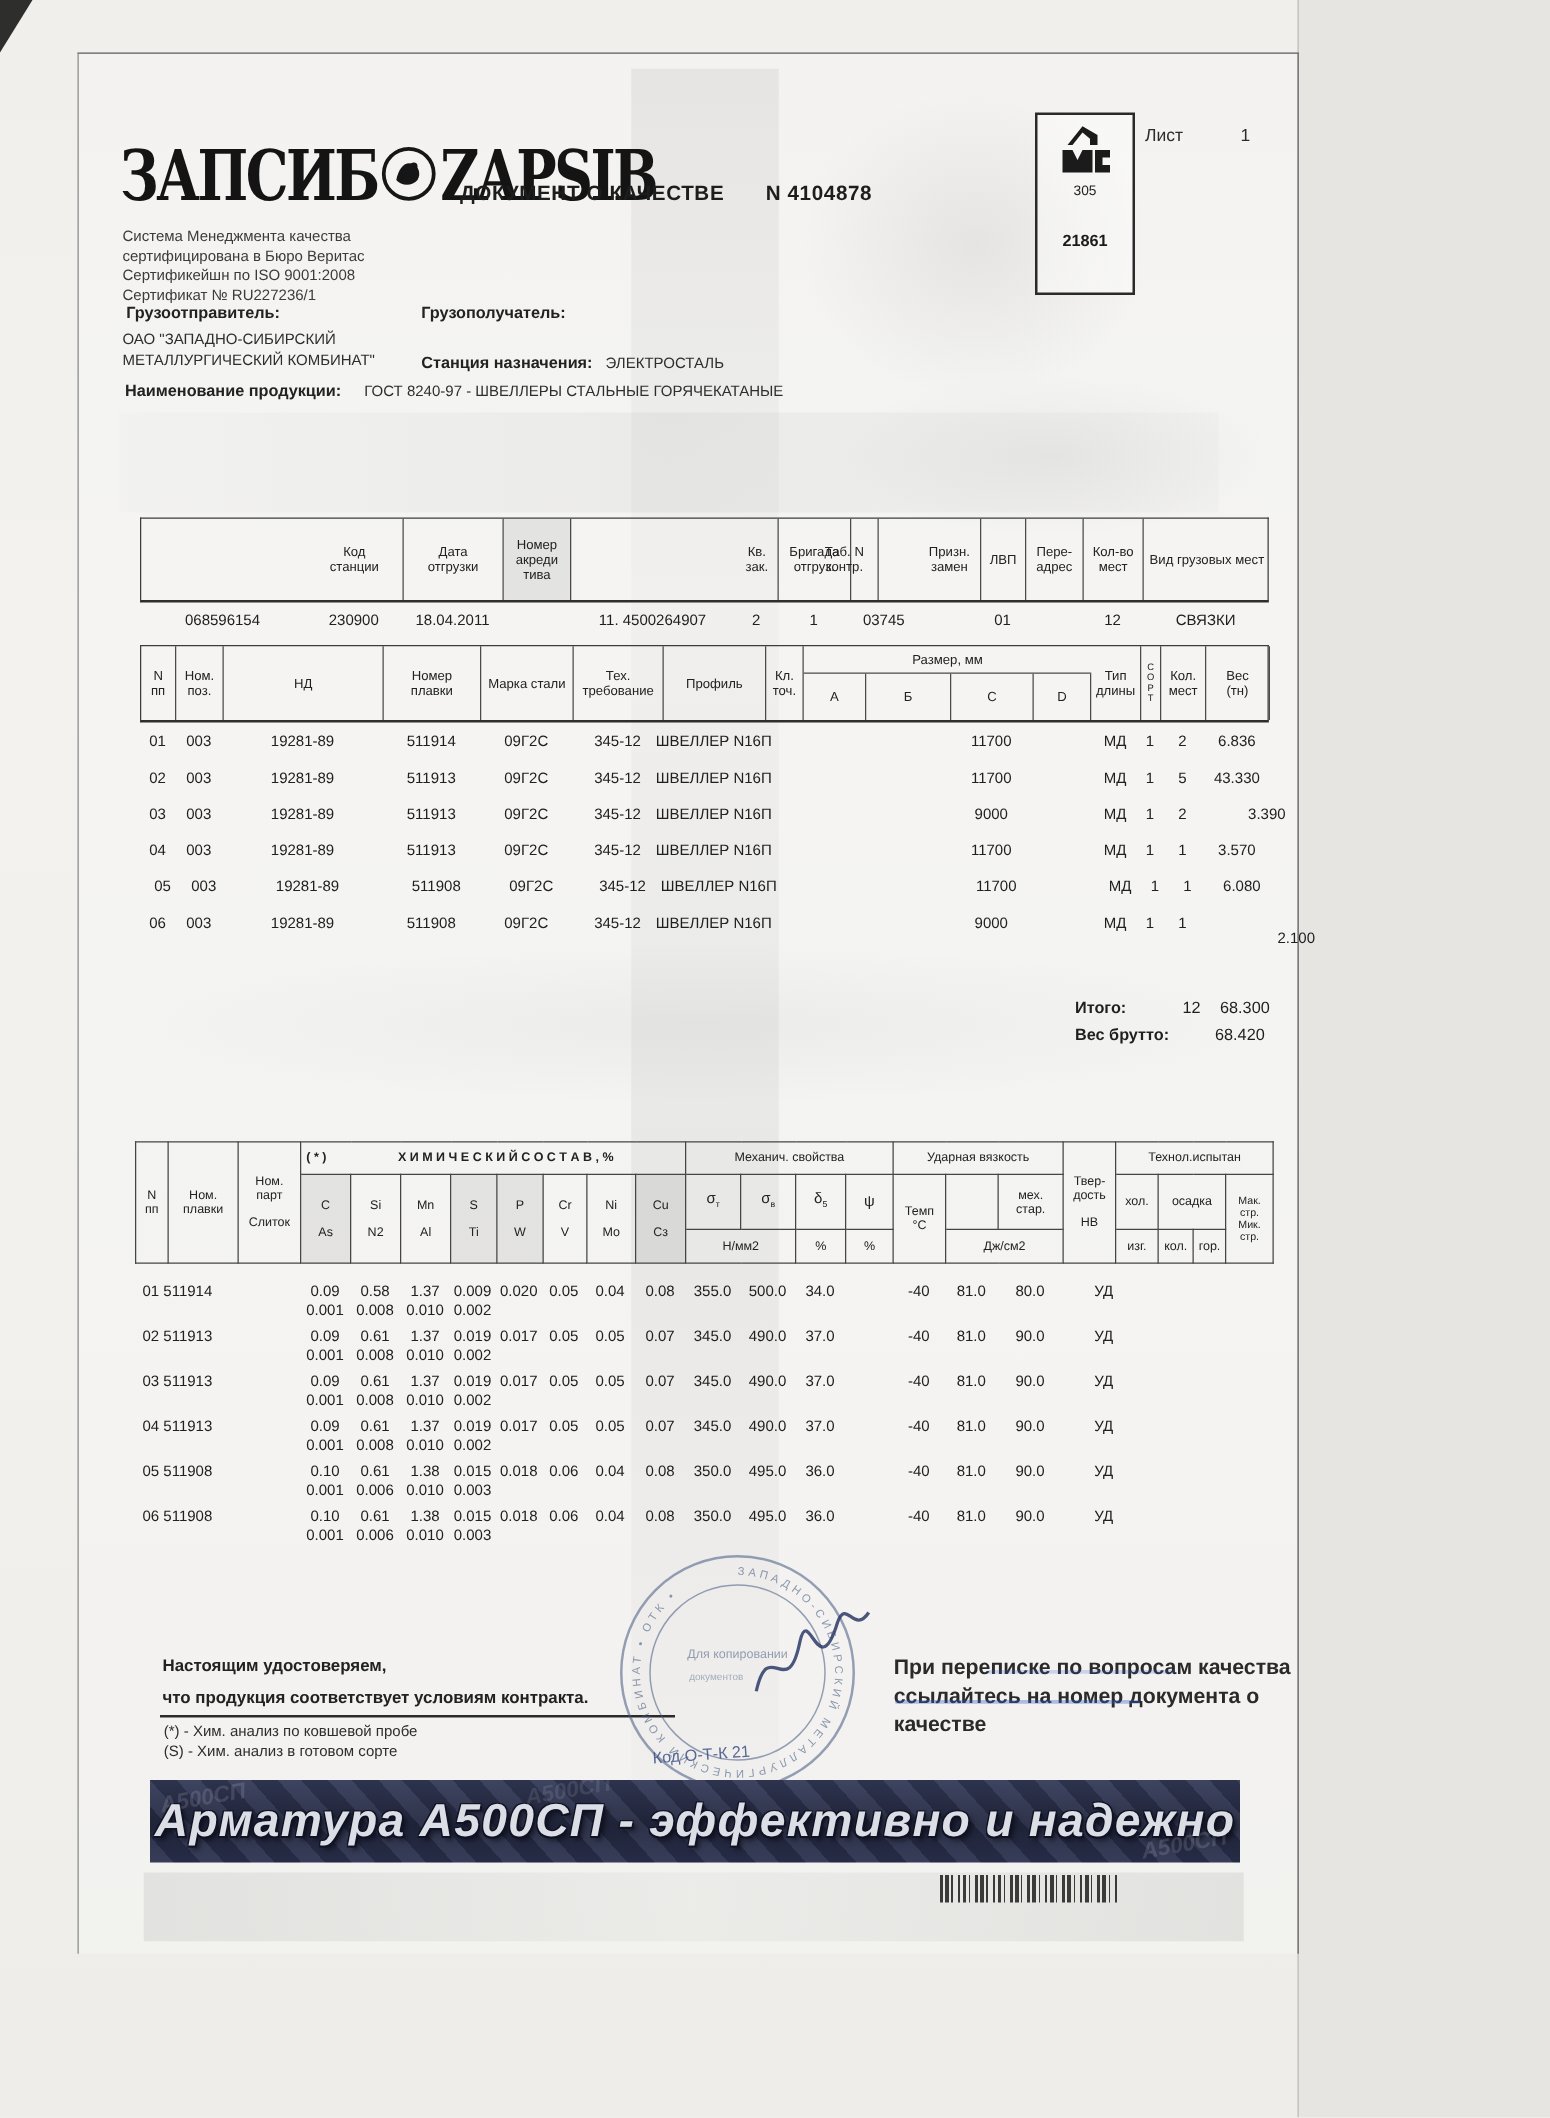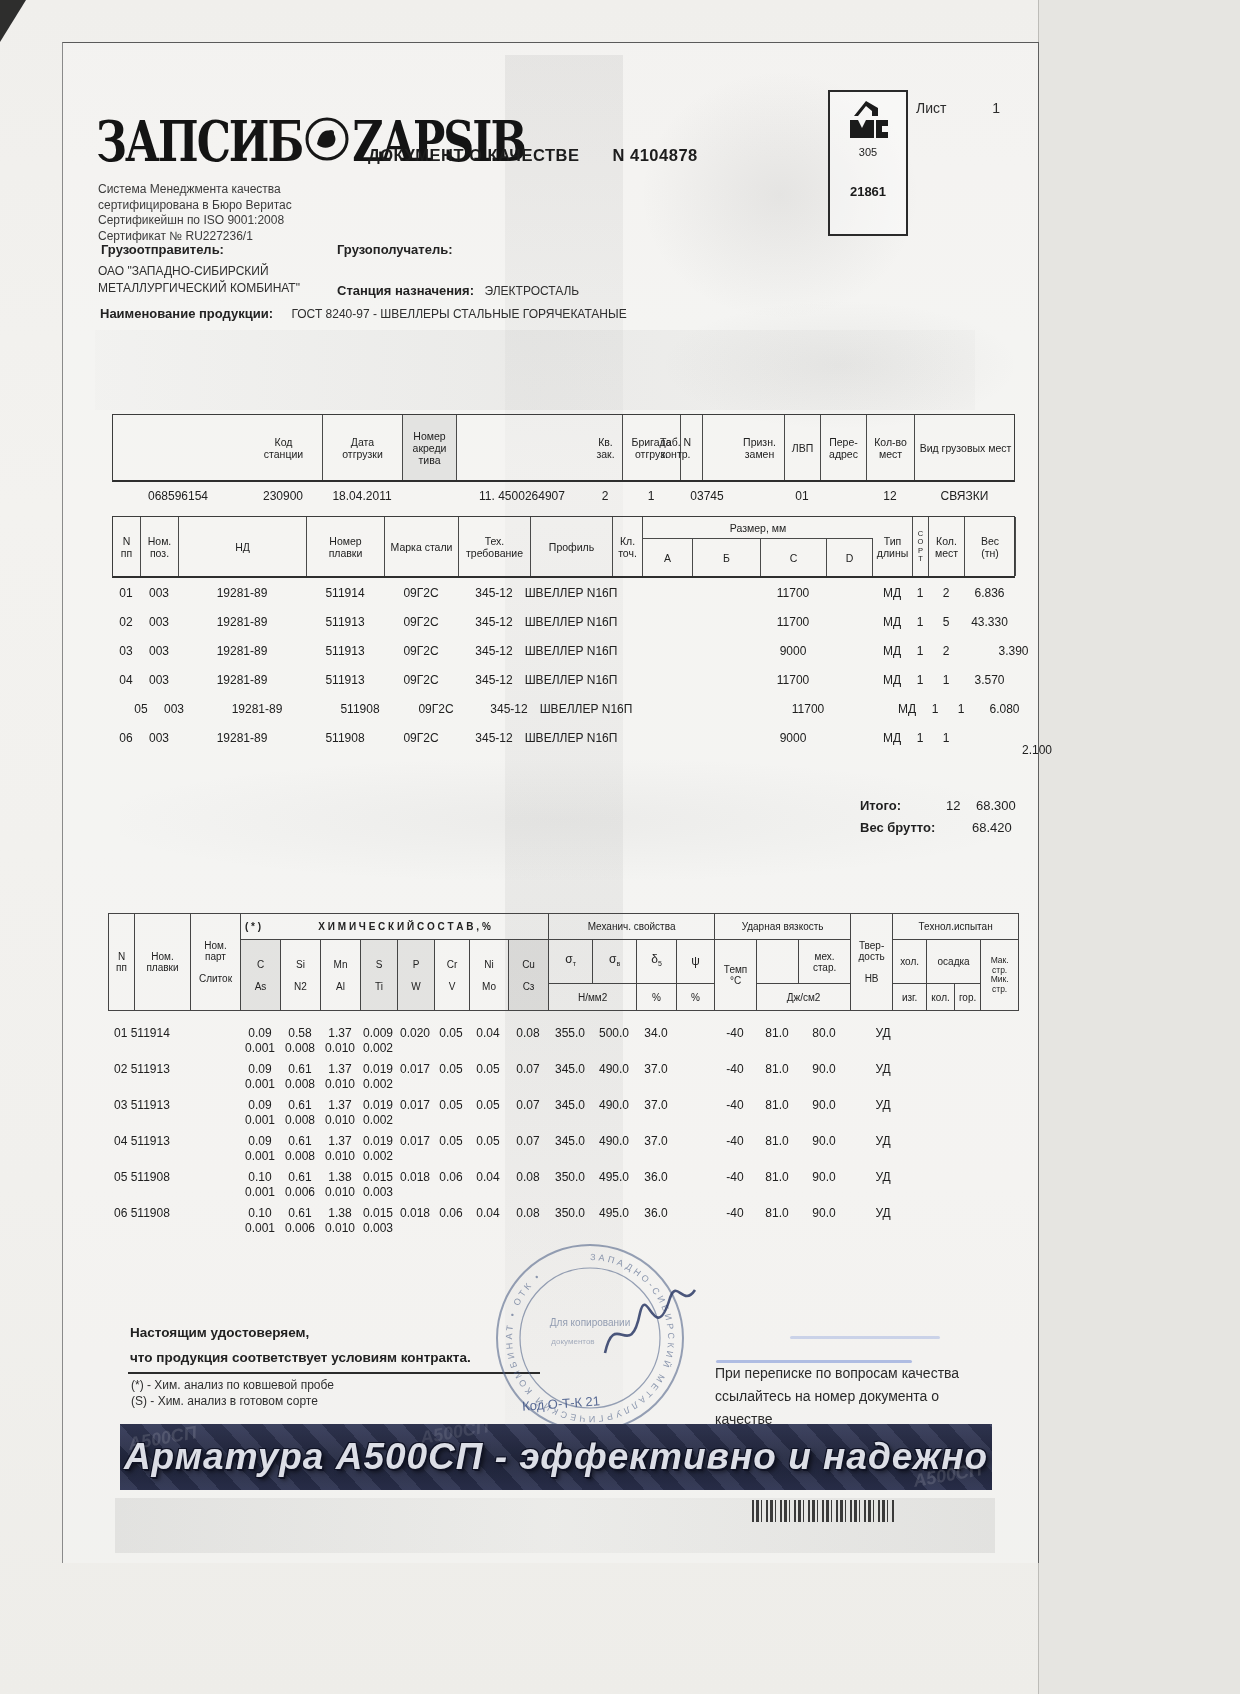--- a/index.html
+++ b/index.html
@@ -238,21 +238,21 @@
         <div class="dval c" style="left: 233px; top: 0px;">511913</div>
         <div class="dval c" style="left: 309px; top: 0px;">09Г2С</div>
         <div class="dval c" style="left: 382px; top: 0px;">345-12</div>
         <div class="dval c" style="left: 459px; top: 0px;">ШВЕЛЛЕР N16П</div>
         <div class="dval c" style="left: 681px; top: 0px;">11700</div>
         <div class="dval c" style="left: 780px; top: 0px;">МД</div>
         <div class="dval c" style="left: 808px; top: 0px;">1</div>
         <div class="dval c" style="left: 834px; top: 0px;">1</div>
         <div class="dval c" style="left: 877.5px; top: 0px;">3.570</div>
       </div>
-      <div style="position: absolute; left: 15px; top: 124px; width: 903px; height: 22px;">
+      <div style="position: absolute; left: 4px; top: 124px; width: 903px; height: 22px;">
         <div class="dval c" style="left: 14px; top: 0px;">05</div>
         <div class="dval c" style="left: 47px; top: 0px;">003</div>
         <div class="dval c" style="left: 130px; top: 0px;">19281-89</div>
         <div class="dval c" style="left: 233px; top: 0px;">511908</div>
         <div class="dval c" style="left: 309px; top: 0px;">09Г2С</div>
         <div class="dval c" style="left: 382px; top: 0px;">345-12</div>
         <div class="dval c" style="left: 459px; top: 0px;">ШВЕЛЛЕР N16П</div>
         <div class="dval c" style="left: 681px; top: 0px;">11700</div>
         <div class="dval c" style="left: 780px; top: 0px;">МД</div>
         <div class="dval c" style="left: 808px; top: 0px;">1</div>
@@ -516,21 +516,21 @@
       <text font-size="9" fill="rgba(70,90,130,.6)" letter-spacing="3" font-family="Liberation Sans, sans-serif">
         <textPath href="#stc">ЗАПАДНО-СИБИРСКИЙ МЕТАЛЛУРГИЧЕСКИЙ КОМБИНАТ • ОТК •</textPath>
       </text>
       <text x="135" y="88" text-anchor="middle" font-size="10" fill="rgba(70,90,130,.55)" font-family="Liberation Sans, sans-serif">Для копировании</text>
       <text x="118" y="106" text-anchor="middle" font-size="8" fill="rgba(70,90,130,.45)" font-family="Liberation Sans, sans-serif">документов</text>
       <path d="M150 115 C160 70 175 125 185 75 C192 45 200 110 215 60 C222 40 228 70 240 52" stroke="#2c3a66" stroke-width="2.6" fill="none" opacity=".85"></path>
     </svg>
   </div>
   <div class="abs stamp-code" style="left:522px;top:1396px;">Код О-Т-К 21</div>
 
-  <div class="abs" style="left:715px;top:1322px;font-size:14px;font-weight:400;color:#2a2a2a;line-height:23px;margin-top:40px;">
+  <div class="abs" style="left:715px;top:1322px;font-size:17px;font-weight:700;color:#2a2a2a;line-height:23px;">
     <div>При переписке по вопросам качества</div>
     <div>ссылайтесь на номер документа о</div>
     <div>качестве</div>
   </div>
   <div class="abs blue-mark" style="left:716px;top:1360px;width:196px;"></div>
   <div class="abs blue-mark" style="left:790px;top:1336px;width:150px;opacity:.6;"></div>
 
   <div class="abs banner">
     <span class="wm" style="left:8px;top:4px;">А500СП</span>
     <span class="wm" style="right:10px;bottom:4px;">А500СП</span>

